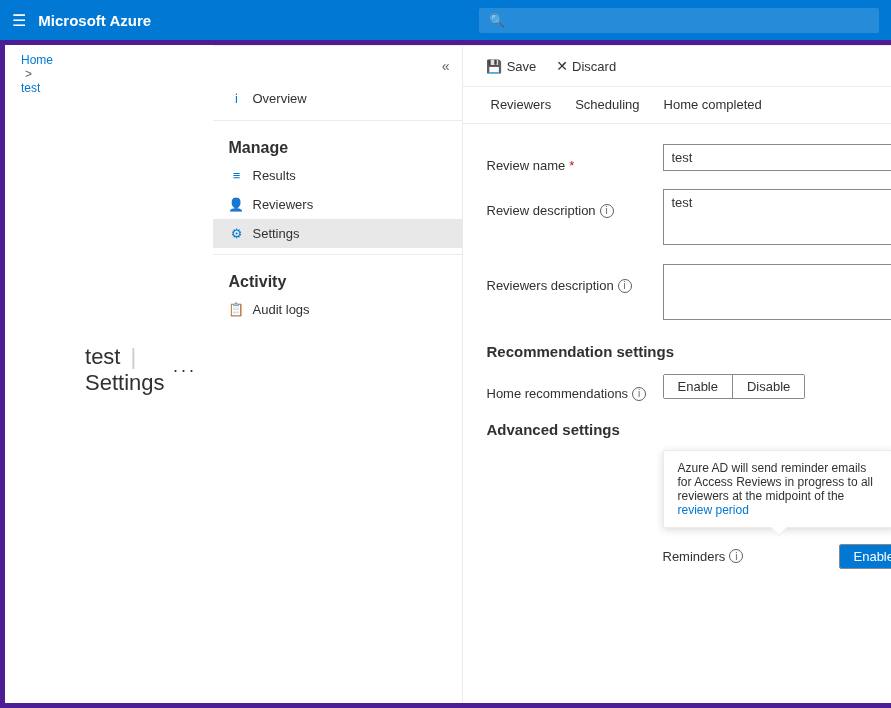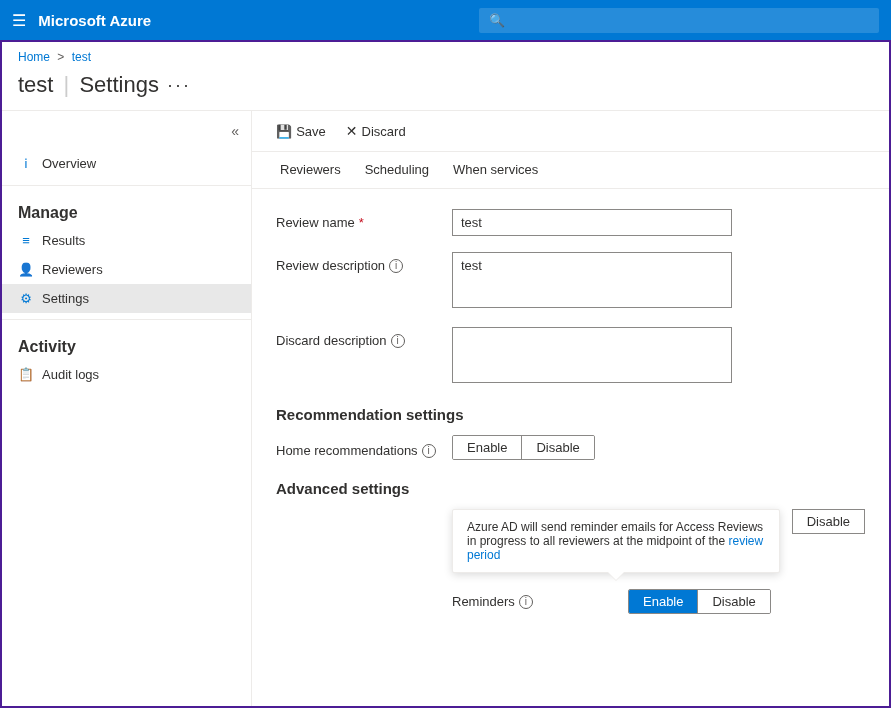--- a/index.html
+++ b/index.html
@@ -36,25 +36,25 @@
       outline: none;
       color: rgba(255,255,255,0.9);
       font-size: 13px;
       width: 100%;
     }
     .top-bar-search input::placeholder { color: rgba(255,255,255,0.7); }
 
     
     .page-wrapper {
       background: white;
-      border: 2px solid #4c1d95;
+      border: 5px solid #4c1d95;
       margin: 0;
       min-height: 668px;
       display: flex;
-      flex-direction: column;
+      flex-direction: row;
     }
 
     
     .breadcrumb {
       padding: 8px 16px 4px;
       font-size: 12px;
       color: #0078d4;
     }
     .breadcrumb span { color: #605e5c; margin: 0 4px; }
 
@@ -179,20 +179,21 @@
       gap: 16px;
     }
     .form-label {
       min-width: 160px;
       font-size: 13px;
       color: #323130;
       padding-top: 6px;
       display: flex;
       align-items: center;
       gap: 4px;
+      margin-top: 8px;
     }
     .required { color: #c50f1f; }
     .info-icon {
       display: inline-flex;
       align-items: center;
       justify-content: center;
       width: 14px;
       height: 14px;
       border-radius: 50%;
       border: 1px solid #605e5c;
@@ -304,21 +305,21 @@
       display: flex;
       align-items: center;
       margin-top: 8px;
       gap: 16px;
     }
     .reminders-label {
       min-width: 160px;
       font-size: 13px;
       color: #323130;
       display: flex;
-      align-items: center;
+      align-items: flex-start;
       gap: 4px;
     }
   </style>
 </head>
 <body>
 
 <div class="top-bar">
   <span class="top-bar-hamburger">☰</span>
   <span class="top-bar-title">Microsoft Azure</span>
   <div class="top-bar-search">
@@ -393,21 +394,21 @@
         </button>
         <button class="toolbar-btn">
           <span style="font-size:14px;">✕</span>
           <span>Discard</span>
         </button>
       </div>
 
       <div class="tabs">
         <div class="tab">Reviewers</div>
         <div class="tab">Scheduling</div>
-        <div class="tab">When services</div>
+        <div class="tab">Home completed</div>
       </div>
 
       <div class="form-content">
 
         <div class="form-row">
           <div class="form-label">
             <span>Review name</span>
             <span class="required"> *</span>
           </div>
           <div class="form-input">
@@ -420,21 +421,21 @@
             <span>Review description</span>
             <span class="info-icon">i</span>
           </div>
           <div class="form-input">
             <textarea style="">test</textarea>
           </div>
         </div>
 
         <div class="form-row">
           <div class="form-label">
-            <span>Discard description</span>
+            <span>Reviewers description</span>
             <span class="info-icon">i</span>
           </div>
           <div class="form-input">
             <textarea class="tall" style=""></textarea>
           </div>
         </div>
 
         <div class="section-header">Recommendation settings</div>
 
         <div class="form-row" style="align-items:center;">

